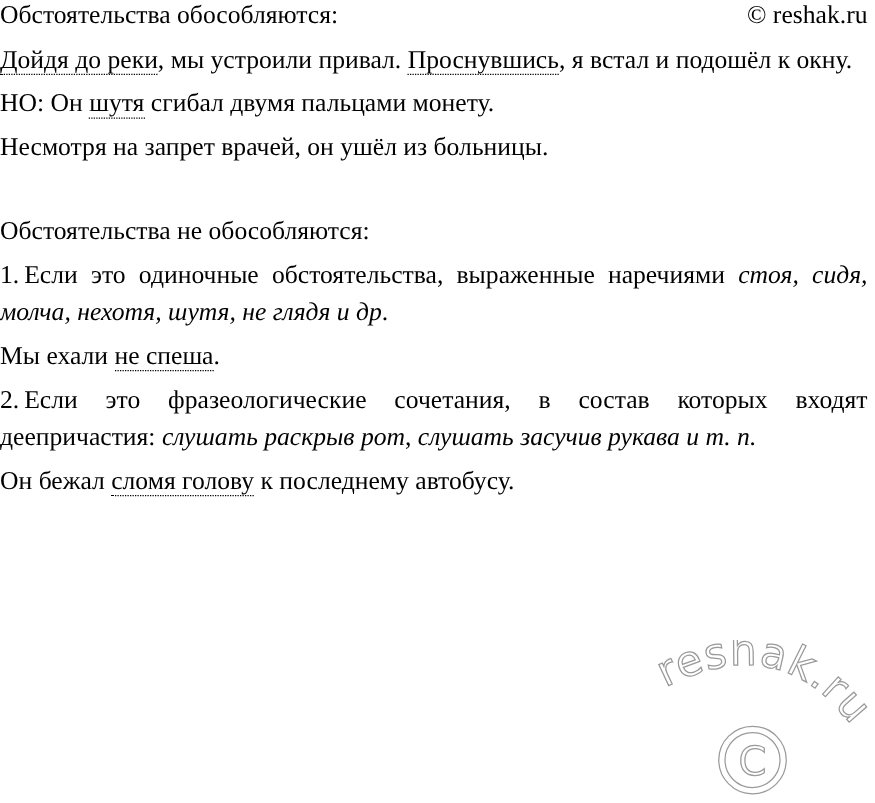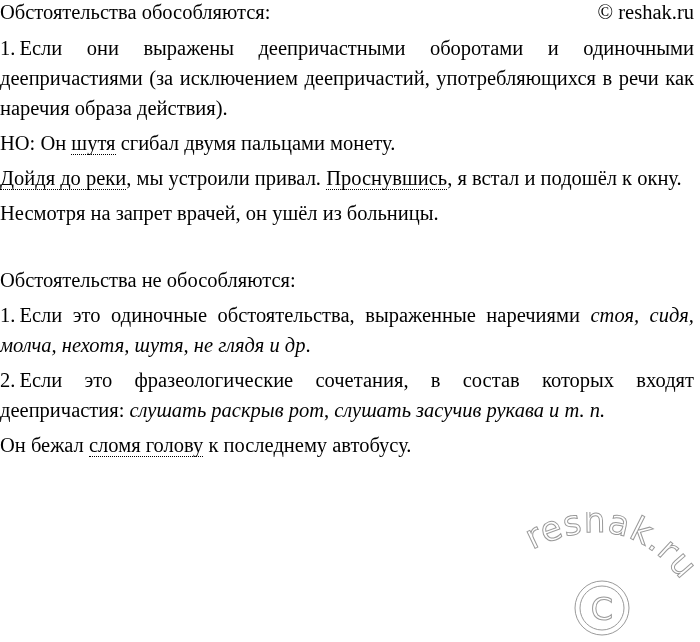--- a/index.html
+++ b/index.html
@@ -32,37 +32,35 @@
 </head>
 <body>
 
 <div class="page">
 
   <div class="header">
     <span class="title">Обстоятельства обособляются:</span>
     <span class="copy">© reshak.ru</span>
   </div>
 
-  <p class="gap-s">
-    <span class="num">1.</span><span>Если они выражены деепричастными оборотами и одиночными деепричастиями (за исключением деепричастий, употребляющихся в речи как наречия образа действия).</span>
-  </p>
+
+  <p class="gap-s"><span class="adv">Дойдя до реки</span><span>, мы устроили привал. </span><span class="adv">Проснувшись</span><span>, я встал и подошёл к окну.</span></p>
 
   <p class="gap-s"><span>НО: Он </span><span class="adv">шутя</span><span> сгибал двумя пальцами монету.</span></p>
-
-  <p class="gap-s"><span class="adv">Дойдя до реки</span><span>, мы устроили привал. </span><span class="adv">Проснувшись</span><span>, я встал и подошёл к окну.</span></p>
 
 
   <p class="gap-s">Несмотря на запрет врачей, он ушёл из больницы.</p>
 
   <p class="gap-l">Обстоятельства не обособляются:</p>
 
   <p class="gap-s">
     <span class="num">1.</span><span>Если это одиночные обстоятельства, выраженные наречиями </span><i>стоя, сидя, молча, нехотя, шутя, не глядя и др</i><span>.</span>
   </p>
 
+  <p class="gap-s"><span>Мы ехали </span><span class="adv">не спеша</span><span>.</span></p>
 
   <p class="gap-s">
     <span class="num">2.</span><span>Если это фразеологические сочетания, в состав которых входят деепричастия: </span><i>слушать раскрыв рот</i><span>, </span><i>слушать засучив рукава и т. п.</i>
   </p>
 
   <p class="gap-s"><span>Он бежал </span><span class="adv">сломя голову</span><span> к последнему автобусу.</span></p>
 
 </div>
 
 <svg class="watermark" viewBox="0 0 190 135" xmlns="http://www.w3.org/2000/svg">

